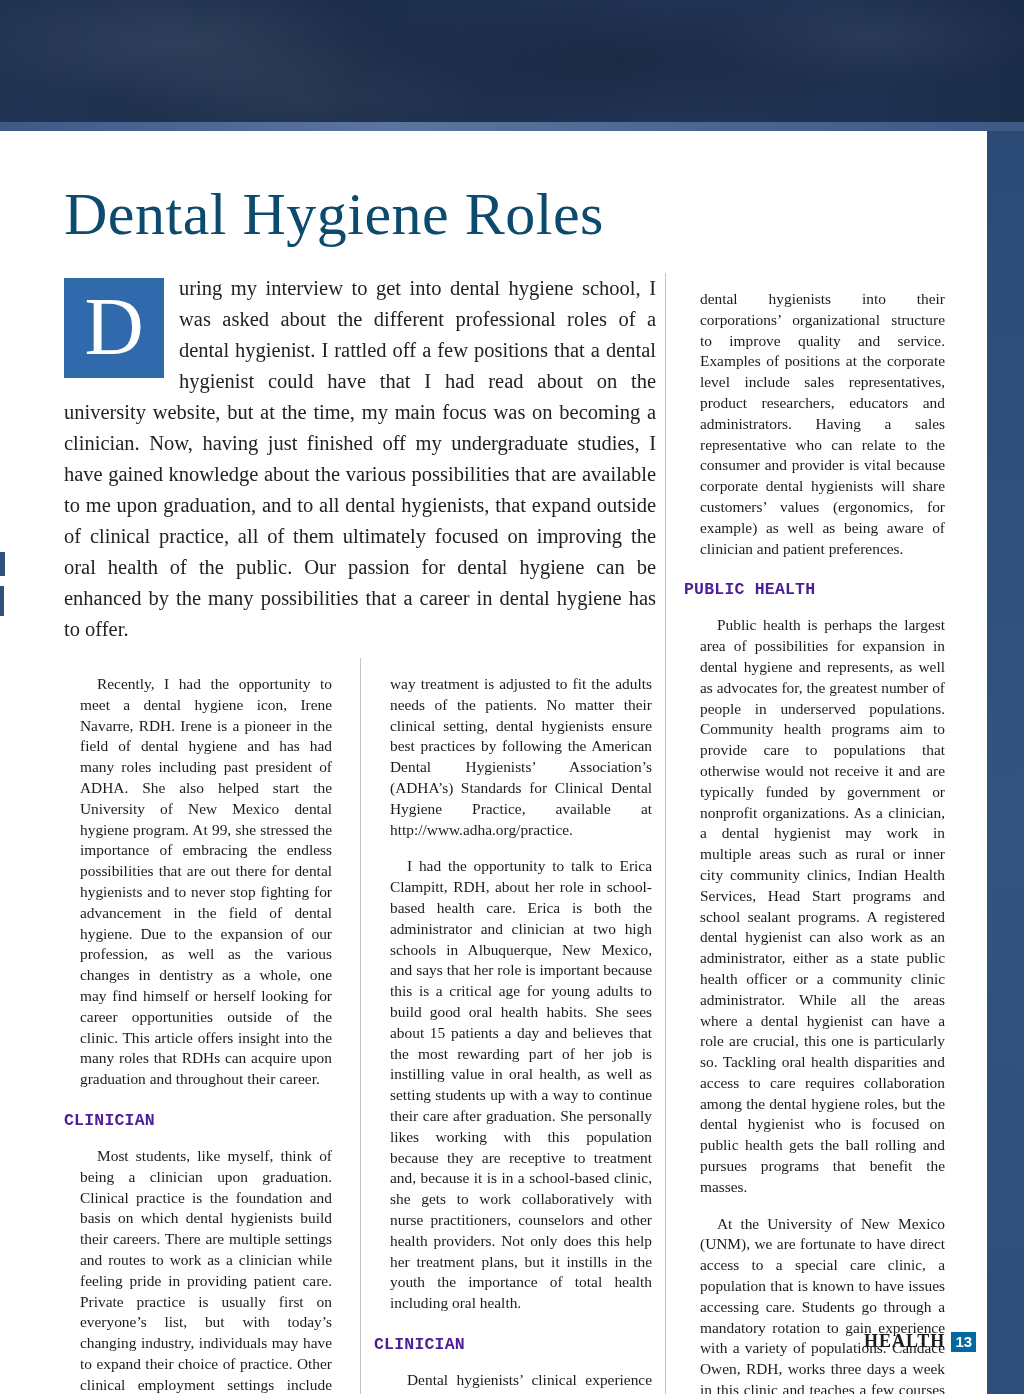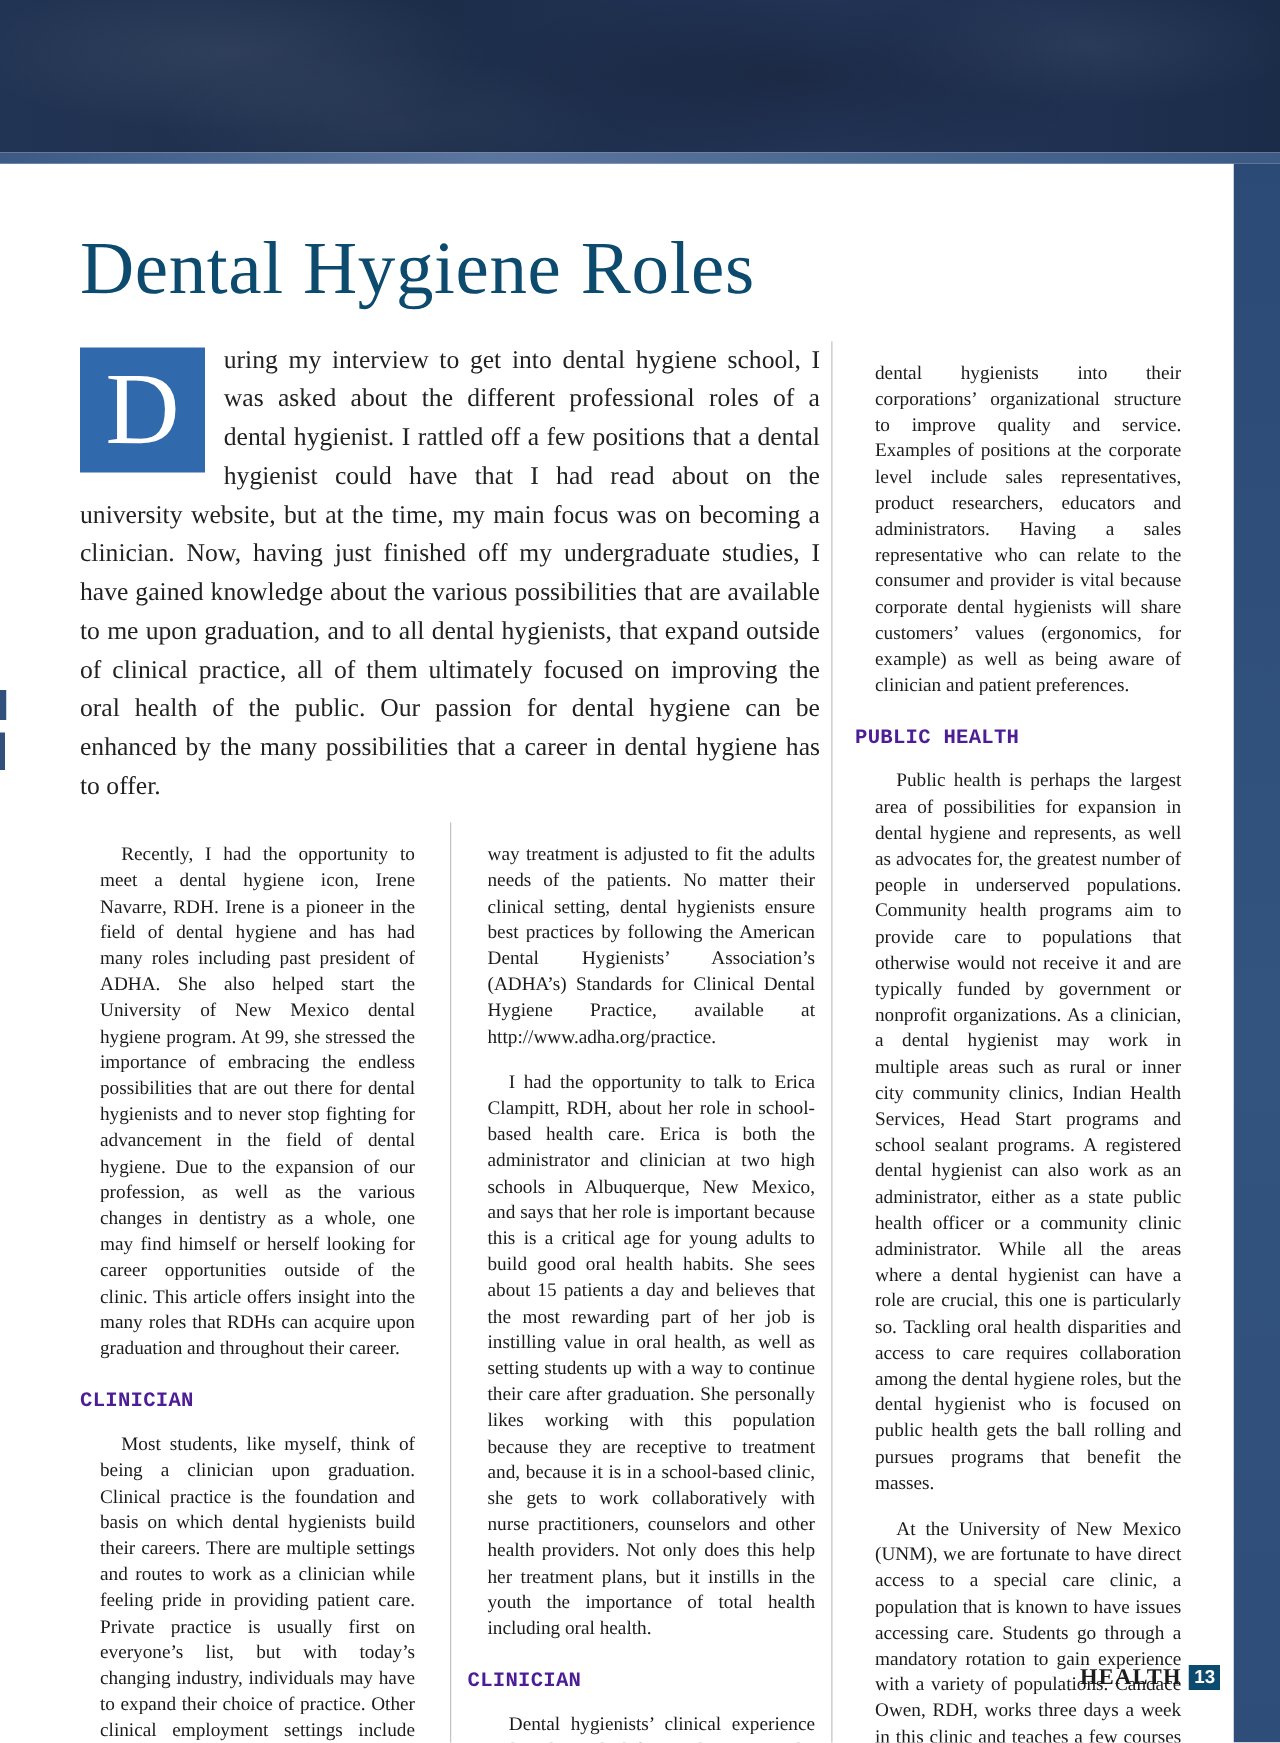--- a/index.html
+++ b/index.html
@@ -136,21 +136,21 @@
   }
   .footer .mag {
     font-family: "Liberation Serif", serif;
     font-weight: bold;
     font-size: 18px;
     letter-spacing: 1px;
     color: #1c1c1c;
   }
   .footer .pagenum {
     display: inline-block;
-    background: #0c4a6e;
+    background: #0369a1;
     color: #ffffff;
     font-family: "Liberation Sans", sans-serif;
     font-weight: bold;
     font-size: 15px;
     line-height: 20px;
     padding: 0 4px;
   }
 </style>
 </head>
 <body>

